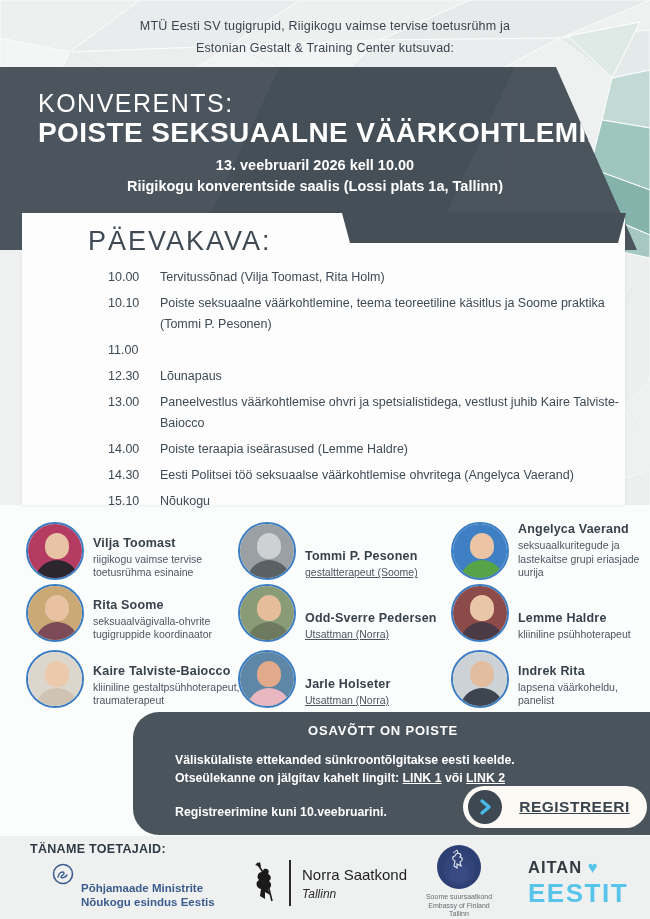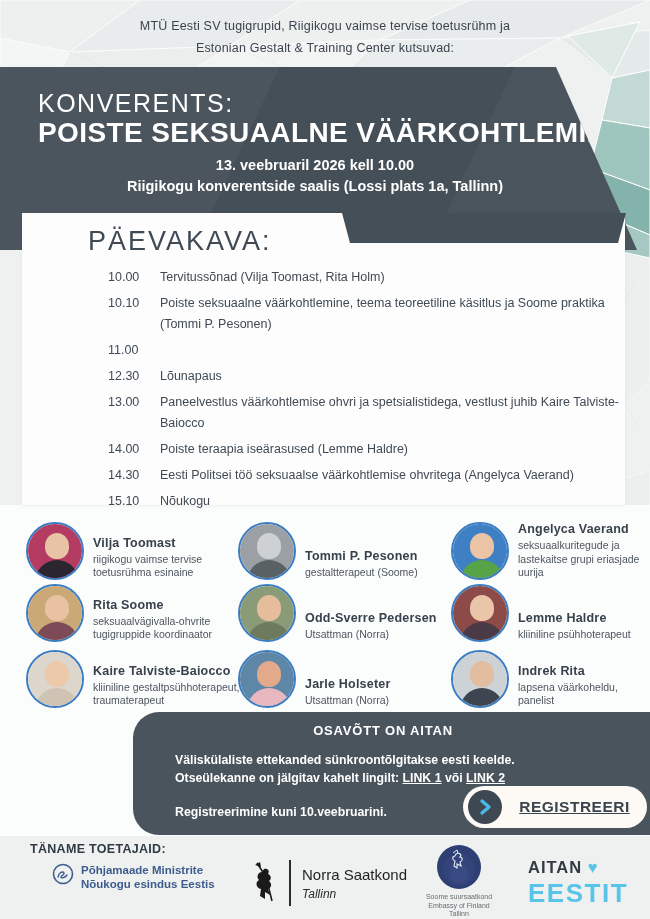--- a/index.html
+++ b/index.html
@@ -36,40 +36,40 @@
               display:grid; grid-template-columns:212px 213px 178px; grid-template-rows:68px 62px 66px; }
   .speaker { display:flex; align-items:flex-end; }
   .photo { position:relative; flex:0 0 58px; width:58px; height:58px; border-radius:50%;
            border:2px solid #3b7dc2; overflow:hidden; margin-right:9px; }
   .photo .p-bg   { position:absolute; inset:0; }
   .photo .p-head { position:absolute; top:9px; left:17px; width:24px; height:26px; border-radius:50% 50% 45% 45%; }
   .photo .p-body { position:absolute; bottom:-8px; left:7px; width:44px; height:26px; border-radius:22px 22px 0 0; }
   .sp-text { padding-top:3px; }
   .sp-name { font-size:12.5px; font-weight:800; color:#38424c; letter-spacing:.2px; }
   .sp-role { margin-top:3px; font-size:10.5px; color:#4d565f; line-height:1.3; }
-  .w1 .sp-role { width:160px; } .w2 .sp-role { width:150px; } .w3 .sp-role { width:126px; }
+  .w1 .sp-role { width:160px; } .w2 .sp-role { width:150px;text-decoration:underline; } .w3 .sp-role { width:126px; }
 
   .pledge { position:absolute; top:712px; left:133px; width:530px; height:123px; z-index:5;
             background:#4a545d; border-radius:26px 0 0 26px; color:#fff; }
   .pledge-title { position:absolute; top:11px; left:0; width:500px; text-align:center;
                   font-size:13px; font-weight:800; letter-spacing:.8px; }
   .pledge-body { position:absolute; top:39px; left:42px; font-size:12.3px; font-weight:700; line-height:18px; }
   .pledge-link { text-decoration:underline; font-weight:800; }
   .pledge-deadline { position:absolute; top:93px; left:42px; font-size:12.3px; font-weight:700; }
   .register-btn { position:absolute; top:74px; left:330px; width:184px; height:42px; background:#fdfaf5;
                   border:none; border-radius:21px; cursor:pointer; display:flex; align-items:center; }
   .reg-circle { width:34px; height:34px; margin-left:5px; border-radius:50%; background:#3d4852;
                 display:flex; align-items:center; justify-content:center; }
   .reg-label { flex:1; text-align:center; font-size:15.5px; font-weight:800; letter-spacing:.5px;
                color:#3a444e; text-decoration:underline; }
 
   .footer { position:absolute; top:836px; left:0; width:650px; height:83px; z-index:5; }
   .thanks { position:absolute; top:6px; left:30px; font-size:12.5px; font-weight:800; color:#2f3a45; letter-spacing:.3px; }
   .nordic { position:absolute; top:27px; left:52px; display:flex; }
-  .nordic-text { margin-left:7px; font-size:11.5px; font-weight:600; color:#3d5c8e; line-height:14px; }
+  .nordic-text { margin-left:7px; font-size:11.5px; font-weight:600; color:#3d5c8e; line-height:14px;margin-top:18px; }
   .norway { position:absolute; top:24px; left:252px; display:flex; align-items:center; }
   .norway-divider { width:2px; height:46px; background:#2c2c2c; margin:0 11px 0 13px; }
   .norway-name { font-size:15px; color:#1f1f1f; }
   .norway-city { font-size:12px; font-style:italic; color:#2c2c2c; margin-top:4px; }
   .finland { position:absolute; top:8px; left:414px; width:90px; text-align:center; }
   .finland-text { margin-top:3px; font-size:7px; color:#666c70; line-height:8.5px; }
   .aitan { position:absolute; top:22px; left:528px; }
   .aitan-line1 { font-size:16.5px; font-weight:800; color:#333b42; letter-spacing:1px; }
   .aitan-heart { color:#58c4ea; }
   .aitan-line2 { font-size:26px; font-weight:800; color:#58c4ea; letter-spacing:1.5px; margin-top:1px; }
@@ -260,21 +260,21 @@
         <div class="p-head" style="background: rgb(227, 189, 159);"></div>
       </div>
       <div class="sp-text">
         <div class="sp-name">Indrek Rita</div>
         <div class="sp-role">lapsena väärkoheldu, panelist</div>
       </div>
     </div>
   </div>
 
   <div class="pledge">
-    <div class="pledge-title">OSAVÕTT ON AITAN</div>
+    <div class="pledge-title">OSAVÕTT ON POISTE</div>
     <div class="pledge-body">
       <div>Väliskülaliste ettekanded sünkroontõlgitakse eesti keelde.</div>
       <div>
         <span>Otseülekanne on jälgitav kahelt lingilt:  </span><span class="pledge-link">LINK 1</span><span> või </span><span class="pledge-link">LINK 2</span>
       </div>
     </div>
     <div class="pledge-deadline">Registreerimine kuni 10.veebruarini.</div>
     <button class="register-btn">
       <span class="reg-circle">
         <svg width="18" height="18" viewBox="0 0 18 18">

